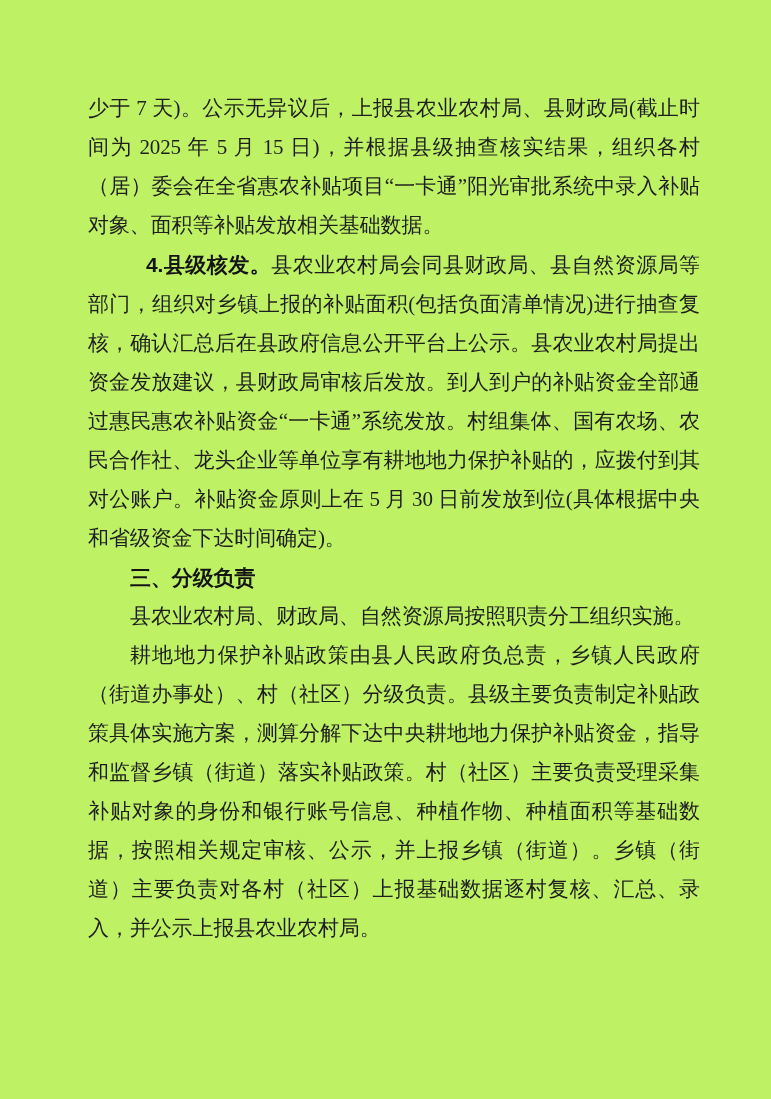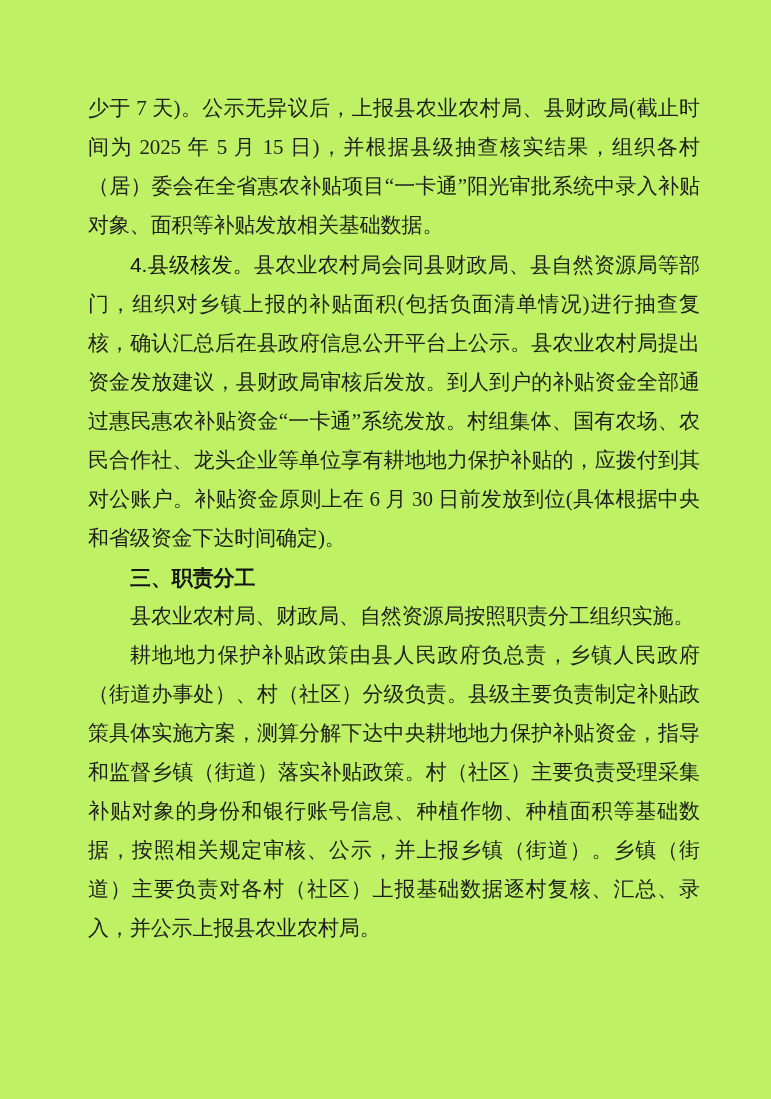--- a/index.html
+++ b/index.html
@@ -34,28 +34,29 @@
   .para-indent {
     text-indent: 2em;
   }
   .section-heading {
     font-family: "Liberation Sans", "DejaVu Sans", sans-serif;
     font-weight: bold;
     color: #141414;
   }
   .bold-lead {
     font-family: "Liberation Sans", "DejaVu Sans", sans-serif;
-    font-weight: normal;
+    font-weight: bold;
     color: #141414;
+    margin-left: 16px;
   }
 </style>
 </head>
 <body>
 
 <div class="page">
   <div class="doc-body" id="doc-body">
       <p class="">少于 7 天)。公示无异议后，上报县农业农村局、县财政局(截止时间为 2025 年 5 月 15 日)，并根据县级抽查核实结果，组织各村（居）委会在全省惠农补贴项目“一卡通”阳光审批系统中录入补贴对象、面积等补贴发放相关基础数据。</p>
-      <p class="para-indent"><span class="bold-lead">4.县级核发。</span><span>县农业农村局会同县财政局、县自然资源局等部门，组织对乡镇上报的补贴面积(包括负面清单情况)进行抽查复核，确认汇总后在县政府信息公开平台上公示。县农业农村局提出资金发放建议，县财政局审核后发放。到人到户的补贴资金全部通过惠民惠农补贴资金“一卡通”系统发放。村组集体、国有农场、农民合作社、龙头企业等单位享有耕地地力保护补贴的，应拨付到其对公账户。补贴资金原则上在 6 月 30 日前发放到位(具体根据中央和省级资金下达时间确定)。</span></p>
-      <p class="section-heading para-indent">三、职责分工</p>
+      <p class="para-indent"><span class="bold-lead">4.县级核发。</span><span>县农业农村局会同县财政局、县自然资源局等部门，组织对乡镇上报的补贴面积(包括负面清单情况)进行抽查复核，确认汇总后在县政府信息公开平台上公示。县农业农村局提出资金发放建议，县财政局审核后发放。到人到户的补贴资金全部通过惠民惠农补贴资金“一卡通”系统发放。村组集体、国有农场、农民合作社、龙头企业等单位享有耕地地力保护补贴的，应拨付到其对公账户。补贴资金原则上在 5 月 30 日前发放到位(具体根据中央和省级资金下达时间确定)。</span></p>
+      <p class="section-heading para-indent">三、分级负责</p>
       <p class="para-indent">县农业农村局、财政局、自然资源局按照职责分工组织实施。</p>
       <p class="para-indent">耕地地力保护补贴政策由县人民政府负总责，乡镇人民政府（街道办事处）、村（社区）分级负责。县级主要负责制定补贴政策具体实施方案，测算分解下达中央耕地地力保护补贴资金，指导和监督乡镇（街道）落实补贴政策。村（社区）主要负责受理采集补贴对象的身份和银行账号信息、种植作物、种植面积等基础数据，按照相关规定审核、公示，并上报乡镇（街道）。乡镇（街道）主要负责对各村（社区）上报基础数据逐村复核、汇总、录入，并公示上报县农业农村局。</p>
     </div>
 </div>
 
 </body></html>

